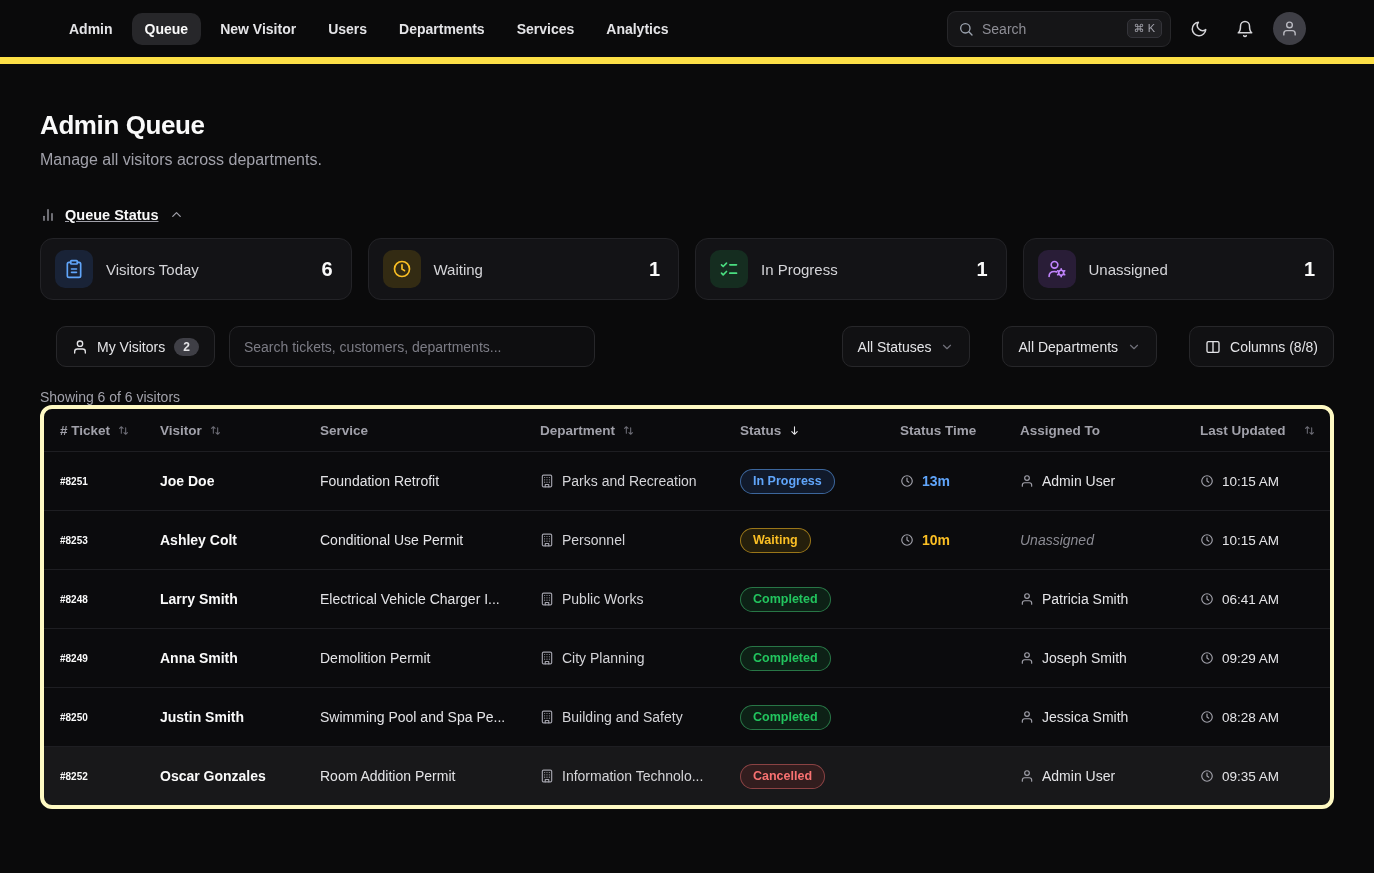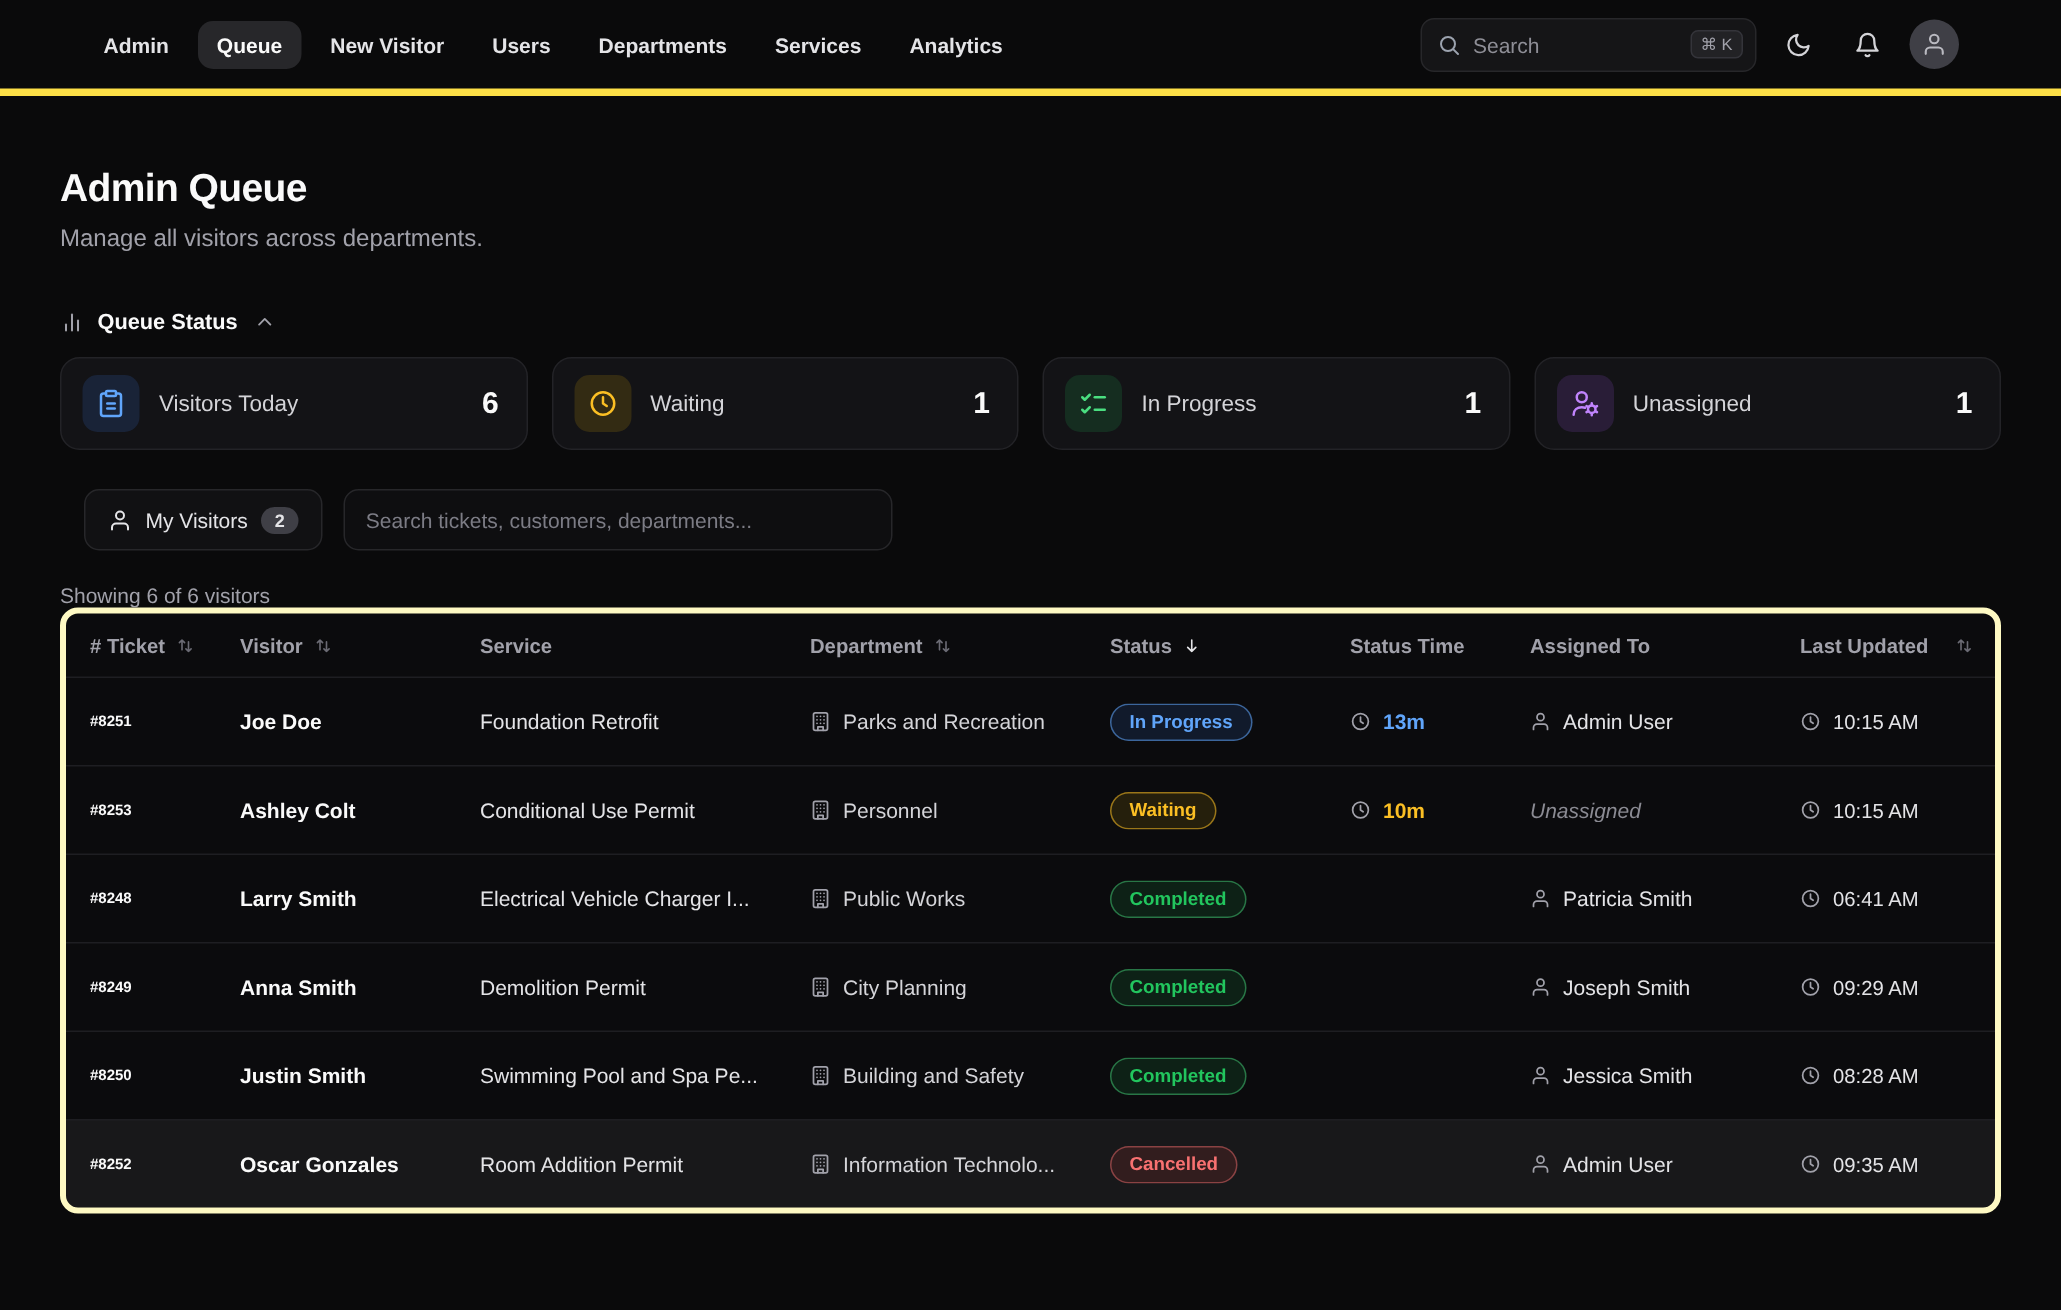--- a/index.html
+++ b/index.html
@@ -11,21 +11,21 @@
     font-size:14px;
     overflow:hidden;
   }
   svg { display:block; }
   .ic { stroke:currentColor; fill:none; stroke-width:2; stroke-linecap:round; stroke-linejoin:round; }
 
   
   .topnav {
     height:64px; display:flex; align-items:center;
     padding:0 68px 0 56px;
-    border-bottom:5px solid #fde047;
+    border-bottom:7px solid #fde047;
     background:#0a0a0b;
   }
   .nav-links { display:flex; align-items:center; gap:6px; }
   .nav-link {
     padding:8px 13px; border-radius:10px; font-weight:600; font-size:14px;
     color:#e4e4e7; cursor:pointer; white-space:nowrap;
   }
   .nav-link.active { background:#27272a; color:#fafafa; }
   .nav-right { margin-left:auto; display:flex; align-items:center; gap:10px; }
   .nav-search {
@@ -49,21 +49,21 @@
   .avatar-btn {
     width:33px; height:33px; border-radius:50%; background:#3f3f46; border:none;
     display:flex; align-items:center; justify-content:center; color:#b9b9c0; cursor:pointer;
   }
 
   
   .main { padding:0 40px; }
   .page-title { margin-top:46px; font-size:26px; font-weight:700; letter-spacing:-0.4px; }
   .page-subtitle { margin-top:10px; font-size:16px; color:#a1a1aa; }
 
-  .qs-head { margin-top:36px; display:flex; align-items:center; gap:9px; color:#a1a1aa; }
+  .qs-head { margin-top:36px; display:flex; align-items:center; gap:9px; color:#a1a1aa;text-decoration:underline; }
   .qs-title { font-size:14.5px; font-weight:600; color:#fafafa; }
   .qs-toggle { background:none; border:none; color:#a1a1aa; cursor:pointer; padding:2px; }
 
   .cards { margin-top:14px; display:grid; grid-template-columns:repeat(4,1fr); gap:16px; }
   .card {
     height:62px; background:#131316; border:1px solid #232327; border-radius:13px;
     display:flex; align-items:center; padding:0 18px 0 14px;
   }
   .chip {
     width:38px; height:38px; border-radius:10px; display:flex; align-items:center; justify-content:center;
@@ -301,20 +301,40 @@
 
   <div class="filter-row">
     <button class="btn">
       <svg class="ic" width="16" height="16">
           <use href="#i-user"></use>
         </svg>
       <span>My Visitors</span>
       <span class="count-badge">2</span>
     </button>
     <input class="table-search" type="text" placeholder="Search tickets, customers, departments..." style="">
+    <div class="right-filters">
+      <button class="btn select-btn">
+        <span>All Statuses</span>
+        <svg class="ic chev" width="14" height="14">
+            <use href="#i-chev-down"></use>
+          </svg>
+      </button>
+      <button class="btn select-btn">
+        <span>All Departments</span>
+        <svg class="ic chev" width="14" height="14">
+            <use href="#i-chev-down"></use>
+          </svg>
+      </button>
+      <button class="btn">
+        <svg class="ic" width="16" height="16">
+            <use href="#i-columns"></use>
+          </svg>
+        <span>Columns (8/8)</span>
+      </button>
+    </div>
   </div>
 
   <div class="summary">Showing 6 of 6 visitors</div>
 
   <div class="table">
     <div class="thead">
       <div class="hcell">
         <span># Ticket</span>
         <svg class="ic sort-ic" width="13" height="13">
             <use href="#i-sort"></use>

